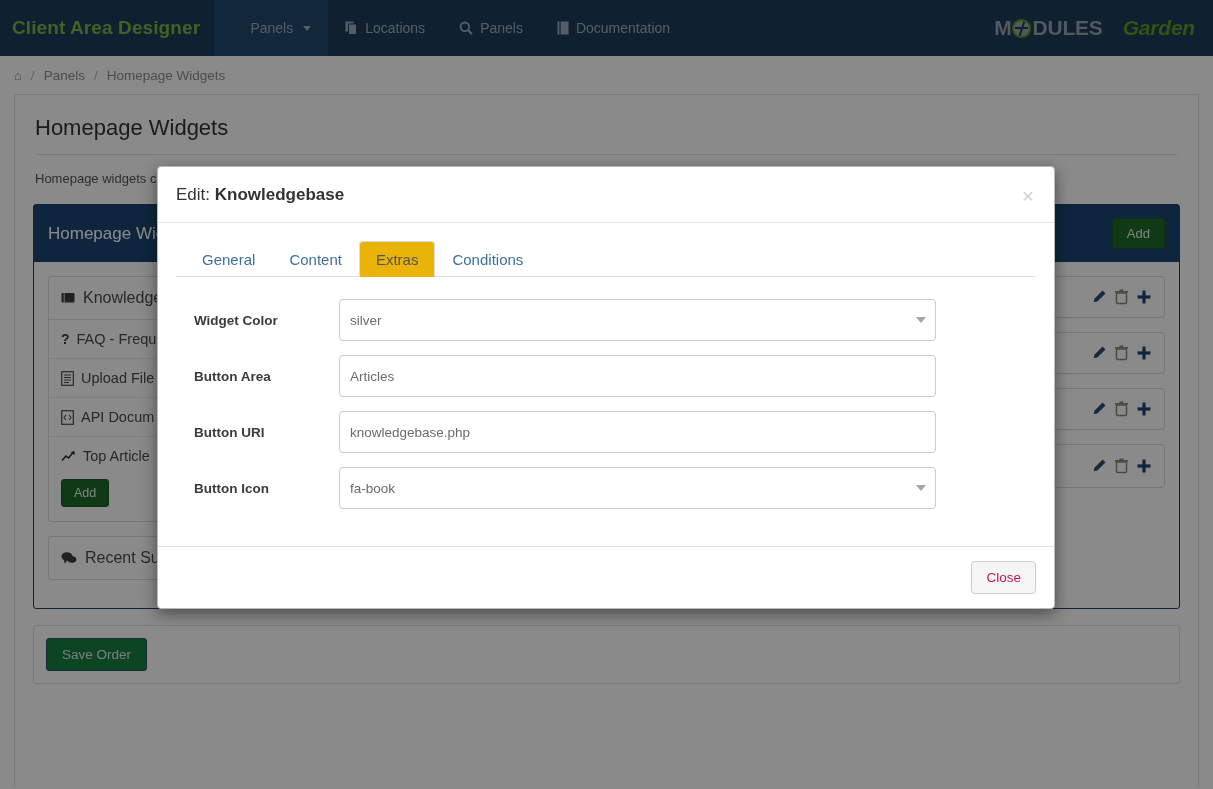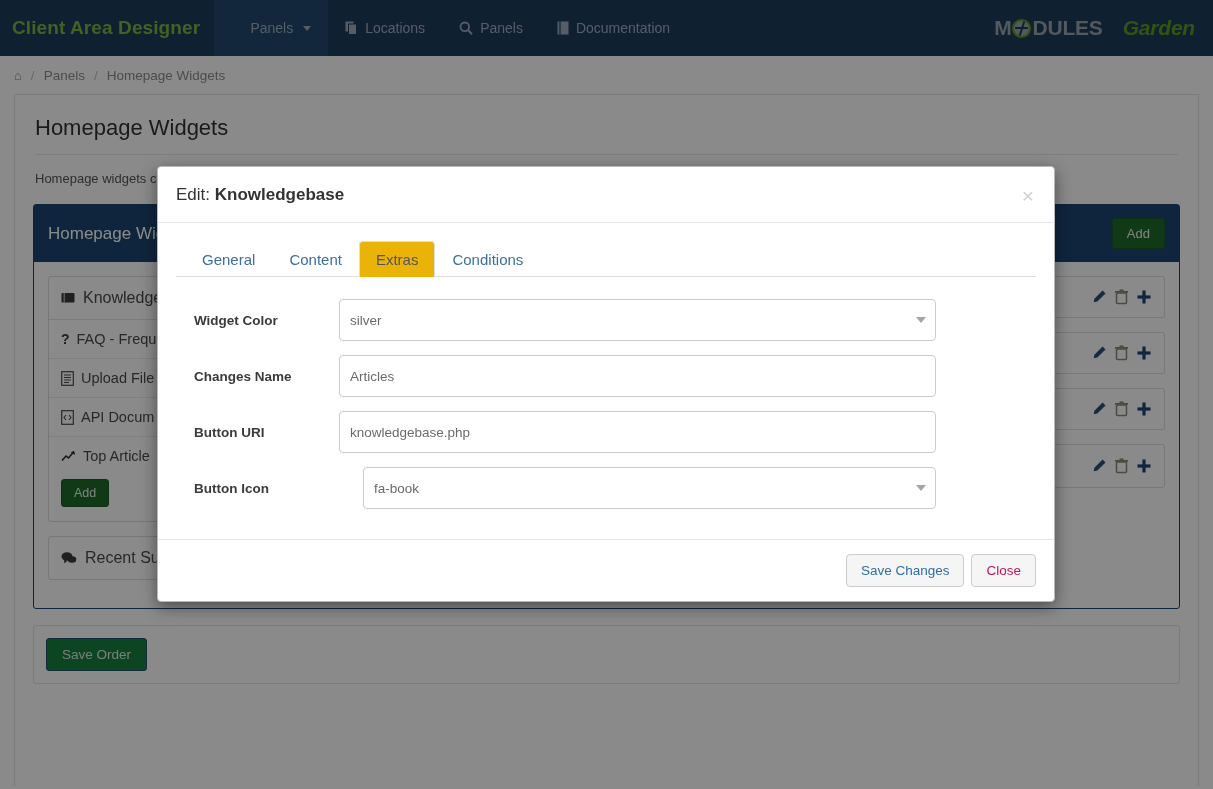--- a/index.html
+++ b/index.html
@@ -732,39 +732,38 @@
 
     <div class="form-row">
       <div class="form-label">Widget Color</div>
       <div class="field select">
         <span class="field-val">silver</span>
         <span class="sel-caret"></span>
       </div>
     </div>
 
     <div class="form-row">
-      <div class="form-label">Changes Name</div>
+      <div class="form-label">Button Area</div>
       <div class="field">
         <span class="field-val">Articles</span>
       </div>
     </div>
 
     <div class="form-row">
       <div class="form-label">Button URI</div>
       <div class="field">
         <span class="field-val">knowledgebase.php</span>
       </div>
     </div>
 
-    <div class="form-row" style="margin-bottom:10px;gap:24px;">
+    <div class="form-row" style="margin-bottom:17px;">
       <div class="form-label">Button Icon</div>
       <div class="field select">
         <span class="field-val">fa-book</span>
         <span class="sel-caret"></span>
       </div>
     </div>
   </div>
 
   <div class="modal-foot">
-    <button class="btn-default btn-save">Save Changes</button>
     <button class="btn-default btn-close">Close</button>
   </div>
 </div>
 
 </body></html>

